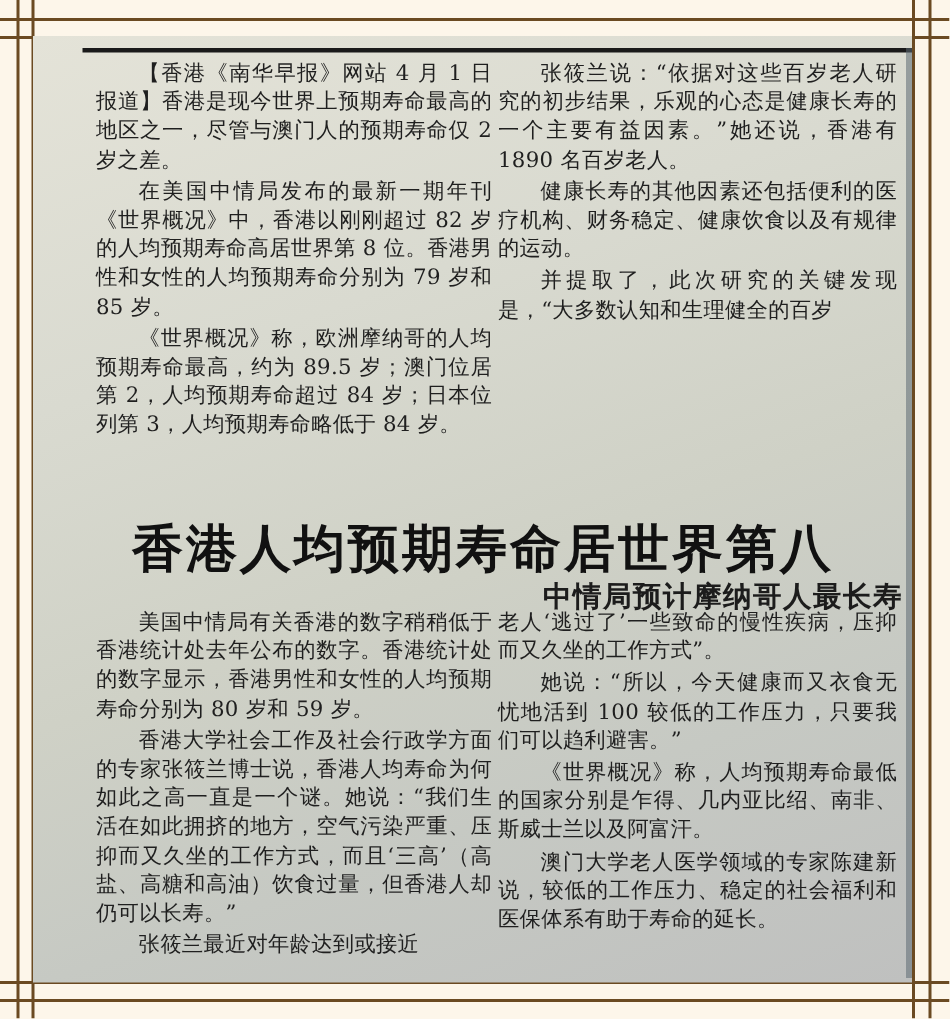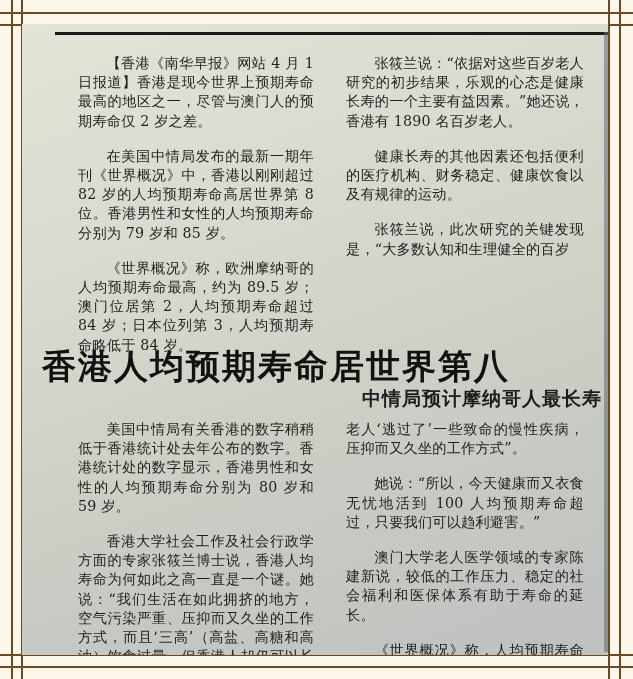--- a/index.html
+++ b/index.html
@@ -12,28 +12,28 @@
   .h { left:0; width:633px; height:2px; }
   .v { top:0; height:679px; width:2px; }
   .clipping {
     position:absolute; left:22px; top:24px; width:586px; height:631px;
     background: linear-gradient(160deg,#e4e3d8 0%,#d9dad0 30%,#cfd1c6 55%,#c6c9c3 75%,#bfc0bf 100%);
     overflow:hidden;
   }
   .top-rule { position:absolute; left:33px; top:8px; width:553px; height:3px; background:#1a1a1a; }
   .right-edge { position:absolute; right:0; top:8px; width:4px; height:620px; background:#5d6a73; opacity:.55; }
   .col { position:absolute; color:#1f1f1f; font-size:14.2px; line-height:19.2px; letter-spacing:0.2px; }
-  .col p { margin:16px; text-indent:2em; text-align:justify; }
+  .col p { margin:2px; text-indent:2em; text-align:justify; }
   .col p.noind { text-indent:0; }
   .c1 { left:40px; top:14px; width:268px; }
   .c2 { left:308px; top:14px; width:270px; }
   .c3 { left:40px; top:380px; width:268px; }
   .c4 { left:308px; top:380px; width:270px; }
   .headline {
-    position:absolute; left:20px; top:322px; width:560px; text-align:left;
+    position:absolute; left:20px; top:322px; width:560px; text-align:center;
     font-size:34px; font-weight:bold; color:#111; letter-spacing:2px; line-height:40px;
   }
   .subhead {
     position:absolute; left:20px; top:363px; width:560px; text-align:right;
     font-family:"DejaVu Sans", sans-serif; font-size:19px; font-weight:bold; color:#1c1c1c; line-height:22px; letter-spacing:1px;
   }
 </style>
 </head>
 <body>
 
@@ -52,31 +52,31 @@
 
   <div class="col c1">
     <p>【香港《南华早报》网站 4 月 1 日报道】香港是现今世界上预期寿命最高的地区之一，尽管与澳门人的预期寿命仅 2 岁之差。</p>
     <p>在美国中情局发布的最新一期年刊《世界概况》中，香港以刚刚超过 82 岁的人均预期寿命高居世界第 8 位。香港男性和女性的人均预期寿命分别为 79 岁和 85 岁。</p>
     <p>《世界概况》称，欧洲摩纳哥的人均预期寿命最高，约为 89.5 岁；澳门位居第 2，人均预期寿命超过 84 岁；日本位列第 3，人均预期寿命略低于 84 岁。</p>
   </div>
 
   <div class="col c2">
     <p>张筱兰说：“依据对这些百岁老人研究的初步结果，乐观的心态是健康长寿的一个主要有益因素。”她还说，香港有 1890 名百岁老人。</p>
     <p>健康长寿的其他因素还包括便利的医疗机构、财务稳定、健康饮食以及有规律的运动。</p>
-    <p>张筱兰说，此次研究的关键发现是，“大多数认知和生理健全的百岁</p>
+    <p>并提取了，此次研究的关键发现是，“大多数认知和生理健全的百岁</p>
   </div>
 
   <div class="headline">香港人均预期寿命居世界第八</div>
   <div class="subhead">中情局预计摩纳哥人最长寿</div>
 
   <div class="col c3">
     <p>美国中情局有关香港的数字稍稍低于香港统计处去年公布的数字。香港统计处的数字显示，香港男性和女性的人均预期寿命分别为 80 岁和 59 岁。</p>
     <p>香港大学社会工作及社会行政学方面的专家张筱兰博士说，香港人均寿命为何如此之高一直是一个谜。她说：“我们生活在如此拥挤的地方，空气污染严重、压抑而又久坐的工作方式，而且‘三高’（高盐、高糖和高油）饮食过量，但香港人却仍可以长寿。”</p>
     <p>张筱兰最近对年龄达到或接近</p>
   </div>
 
   <div class="col c4">
     <p class="noind">老人‘逃过了’一些致命的慢性疾病，压抑而又久坐的工作方式”。</p>
-    <p>她说：“所以，今天健康而又衣食无忧地活到 100 人均预期寿命超过，只要我们可以趋利避害。”</p>
+    <p>她说：“所以，今天健康而又衣食无忧地活到 100 较低的工作压力，只要我们可以趋利避害。”</p>
+    <p>《世界概况》称，人均预期寿命最低的国家分别是乍得、几内亚比绍、南非、斯威士兰以及阿富汗。</p>
     <p>澳门大学老人医学领域的专家陈建新说，较低的工作压力、稳定的社会福利和医保体系有助于寿命的延长。</p>
-    <p>《世界概况》称，人均预期寿命最低的国家分别是乍得、几内亚比绍、南非、斯威士兰以及阿富汗。</p>
   </div>
 </div>
 
 </body></html>

